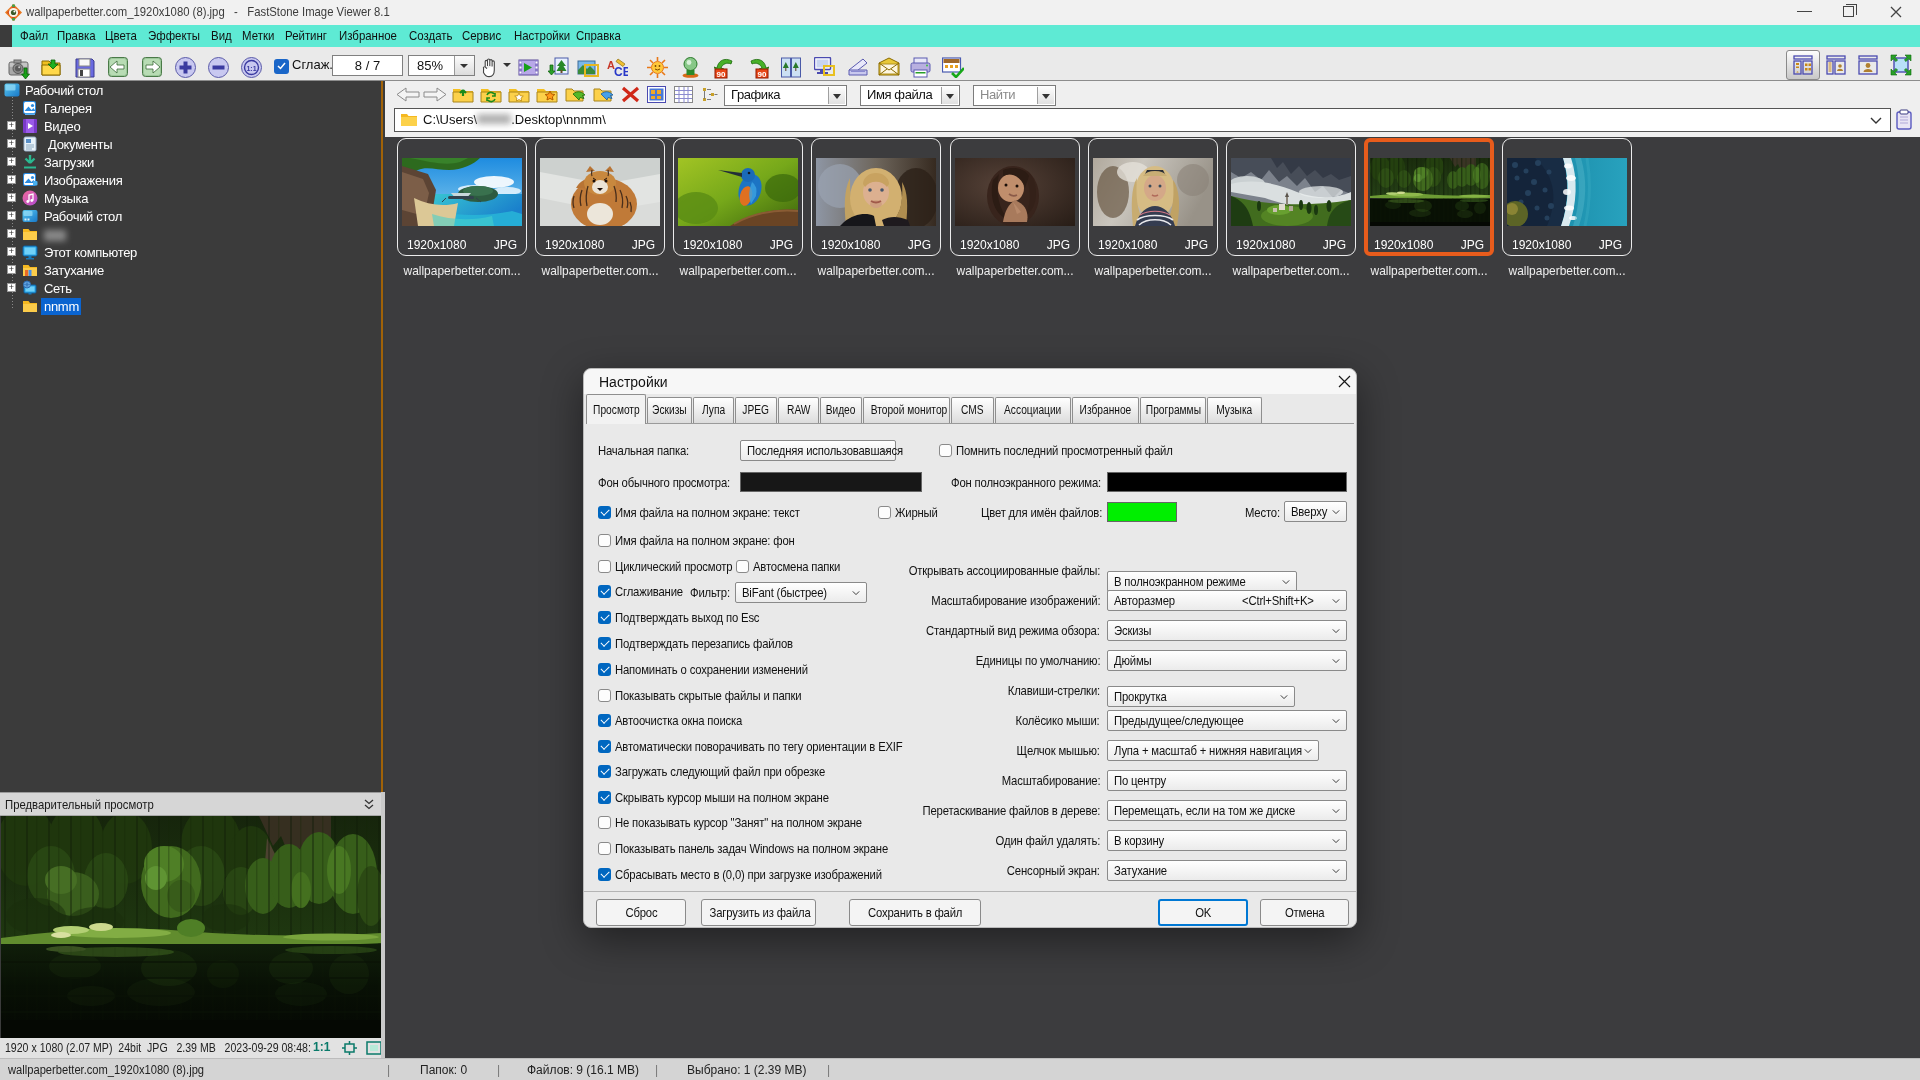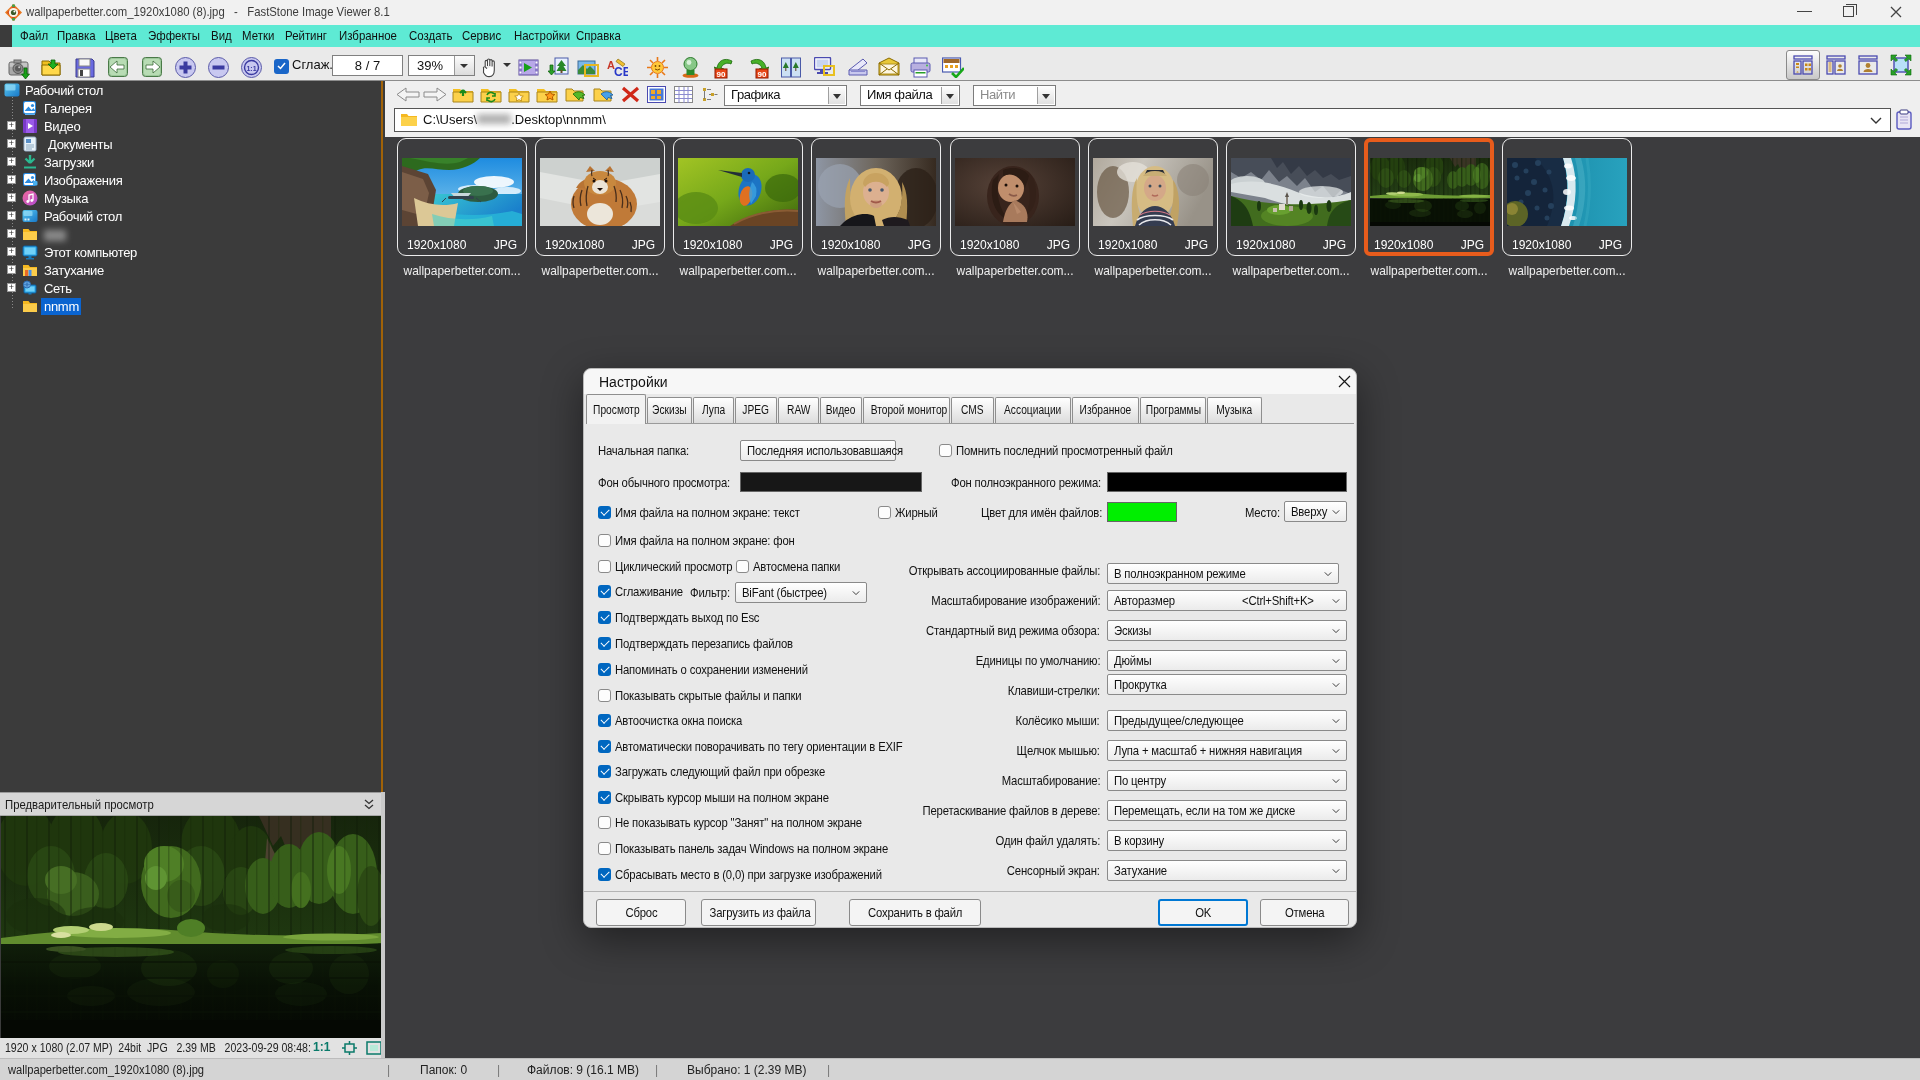--- a/index.html
+++ b/index.html
@@ -134,21 +134,21 @@
       <circle cx="10.5" cy="10.5" r="7" fill="none" stroke="#3a3aa0" stroke-width="1.4"></circle>
       <text x="10.5" y="13.5" font-size="7" font-weight="bold" fill="#3a3aa0" text-anchor="middle" font-family="Liberation Sans">1:1</text>
     </svg>
 <span class="abs" style="left:274px;top:12px;width:15px;height:15px;background:#1a66c8;border-radius:3px"></span>
 <svg class="abs" style="left:277px;top:15px" width="9" height="8" viewBox="0 0 9 8">
       <path d="M1 4 L3.5 6.5 L8 1" stroke="#fff" stroke-width="1.5" fill="none"></path>
     </svg>
 <span class="abs" style="left:292px;top:10px;font-size:13px;color:#111">Сглаж.</span>
 <span class="abs" style="left:332px;top:8px;width:71px;height:21px;background:#fff;border:1px solid #808080;text-align:center;font-size:13px;color:#111;line-height:19px">8 / 7</span>
 <span class="abs" style="left:408px;top:8px;width:67px;height:21px;background:#fff;border:1px solid #808080;font-size:13px;color:#111;line-height:19px">
-      <span style="position:absolute;left:8px">39%</span>
+      <span style="position:absolute;left:8px">85%</span>
       <span style="position:absolute;right:0;top:0;bottom:0;width:20px;background:linear-gradient(#fcfcfc,#dcdcdc);border-left:1px solid #999"></span>
       <span style="position:absolute;right:6px;top:8px;width:0;height:0;border-left:4px solid transparent;border-right:4px solid transparent;border-top:4px solid #333"></span>
     </span>
 <svg class="tbico" style="left:479px;width:21px;height:21px" viewBox="0 0 21 21">
       <g fill="#fff" stroke="#444" stroke-width="1.1" stroke-linejoin="round">
         <path d="M6.2 10 V4.6 c0-1.6 2.3-1.6 2.3 0 V9 M8.5 9 V3.2 c0-1.6 2.3-1.6 2.3 0 V9 M10.8 9 V3.8 c0-1.6 2.3-1.6 2.3 0 V9.5 M13.1 9.5 V5 c0-1.5 2.2-1.5 2.2 0 V13 c0 4-1.8 6.6-5.2 6.6 c-2.8 0-4.2-1.4-5.6-4.2 L4.6 11.6 c-0.8-1.6 1.2-2.6 2.2-1.2 l1 1.4"></path>
       </g>
     </svg>
 <span class="abs" style="left:503px;top:16px;width:0;height:0;border-left:4px solid transparent;border-right:4px solid transparent;border-top:4px solid #333"></span>
 <svg class="tbico" style="left:518px;width:21px;height:21px" viewBox="0 0 21 21">
@@ -1014,21 +1014,21 @@
     <div class="cbtext" style="left:31px;top:395px">Загружать следующий файл при обрезке</div>
 <div class="cb on" style="left:14px;top:422px"></div>
     <div class="cbtext" style="left:31px;top:421px">Скрывать курсор мыши на полном экране</div>
 <div class="cb off" style="left:14px;top:447px"></div>
     <div class="cbtext" style="left:31px;top:446px">Не показывать курсор "Занят" на полном экране</div>
 <div class="cb off" style="left:14px;top:473px"></div>
     <div class="cbtext" style="left:31px;top:472px">Показывать панель задач Windows на полном экране</div>
 <div class="cb on" style="left:14px;top:499px"></div>
     <div class="cbtext" style="left:31px;top:498px">Сбрасывать место в (0,0) при загрузке изображений</div>
 <div class="dlbl dlblr" style="right:256px;top:194px">Открывать ассоциированные файлы:</div>
-<div class="dcombo" style="left:523px;top:194px;width:232px">
+<div class="dcombo" style="left:523px;top:202px;width:190px">
       <span style="position:absolute;left:6px;top:2px">В полноэкранном режиме</span>
       <svg class="dchev" width="10" height="9" viewBox="0 0 10 9">
         <path d="M1 2.5 l4 4 4-4" stroke="#333" stroke-width="1.2" fill="none"></path>
       </svg>
     </div>
 <div class="dlbl dlblr" style="right:256px;top:224px">Масштабирование изображений:</div>
 <div class="dcombo" style="left:523px;top:221px;width:240px">
       <span style="position:absolute;left:6px;top:2px">Авторазмер</span>
       <span style="position:absolute;right:22px;top:2px">&lt;Ctrl+Shift+K&gt;</span>
       <svg class="dchev" width="10" height="9" viewBox="0 0 10 9">
@@ -1043,35 +1043,35 @@
       </svg>
     </div>
 <div class="dlbl dlblr" style="right:256px;top:284px">Единицы по умолчанию:</div>
 <div class="dcombo" style="left:523px;top:281px;width:240px">
       <span style="position:absolute;left:6px;top:2px">Дюймы</span>
       <svg class="dchev" width="10" height="9" viewBox="0 0 10 9">
         <path d="M1 2.5 l4 4 4-4" stroke="#333" stroke-width="1.2" fill="none"></path>
       </svg>
     </div>
 <div class="dlbl dlblr" style="right:256px;top:314px">Клавиши-стрелки:</div>
-<div class="dcombo" style="left:523px;top:305px;width:240px">
+<div class="dcombo" style="left:523px;top:317px;width:188px">
       <span style="position:absolute;left:6px;top:2px">Прокрутка</span>
       <svg class="dchev" width="10" height="9" viewBox="0 0 10 9">
         <path d="M1 2.5 l4 4 4-4" stroke="#333" stroke-width="1.2" fill="none"></path>
       </svg>
     </div>
 <div class="dlbl dlblr" style="right:256px;top:344px">Колёсико мыши:</div>
 <div class="dcombo" style="left:523px;top:341px;width:240px">
       <span style="position:absolute;left:6px;top:2px">Предыдущее/следующее</span>
       <svg class="dchev" width="10" height="9" viewBox="0 0 10 9">
         <path d="M1 2.5 l4 4 4-4" stroke="#333" stroke-width="1.2" fill="none"></path>
       </svg>
     </div>
 <div class="dlbl dlblr" style="right:256px;top:374px">Щелчок мышью:</div>
-<div class="dcombo" style="left:523px;top:371px;width:240px">
+<div class="dcombo" style="left:523px;top:371px;width:212px">
       <span style="position:absolute;left:6px;top:2px">Лупа + масштаб + нижняя навигация</span>
       <svg class="dchev" width="10" height="9" viewBox="0 0 10 9">
         <path d="M1 2.5 l4 4 4-4" stroke="#333" stroke-width="1.2" fill="none"></path>
       </svg>
     </div>
 <div class="dlbl dlblr" style="right:256px;top:404px">Масштабирование:</div>
 <div class="dcombo" style="left:523px;top:401px;width:240px">
       <span style="position:absolute;left:6px;top:2px">По центру</span>
       <svg class="dchev" width="10" height="9" viewBox="0 0 10 9">
         <path d="M1 2.5 l4 4 4-4" stroke="#333" stroke-width="1.2" fill="none"></path>

